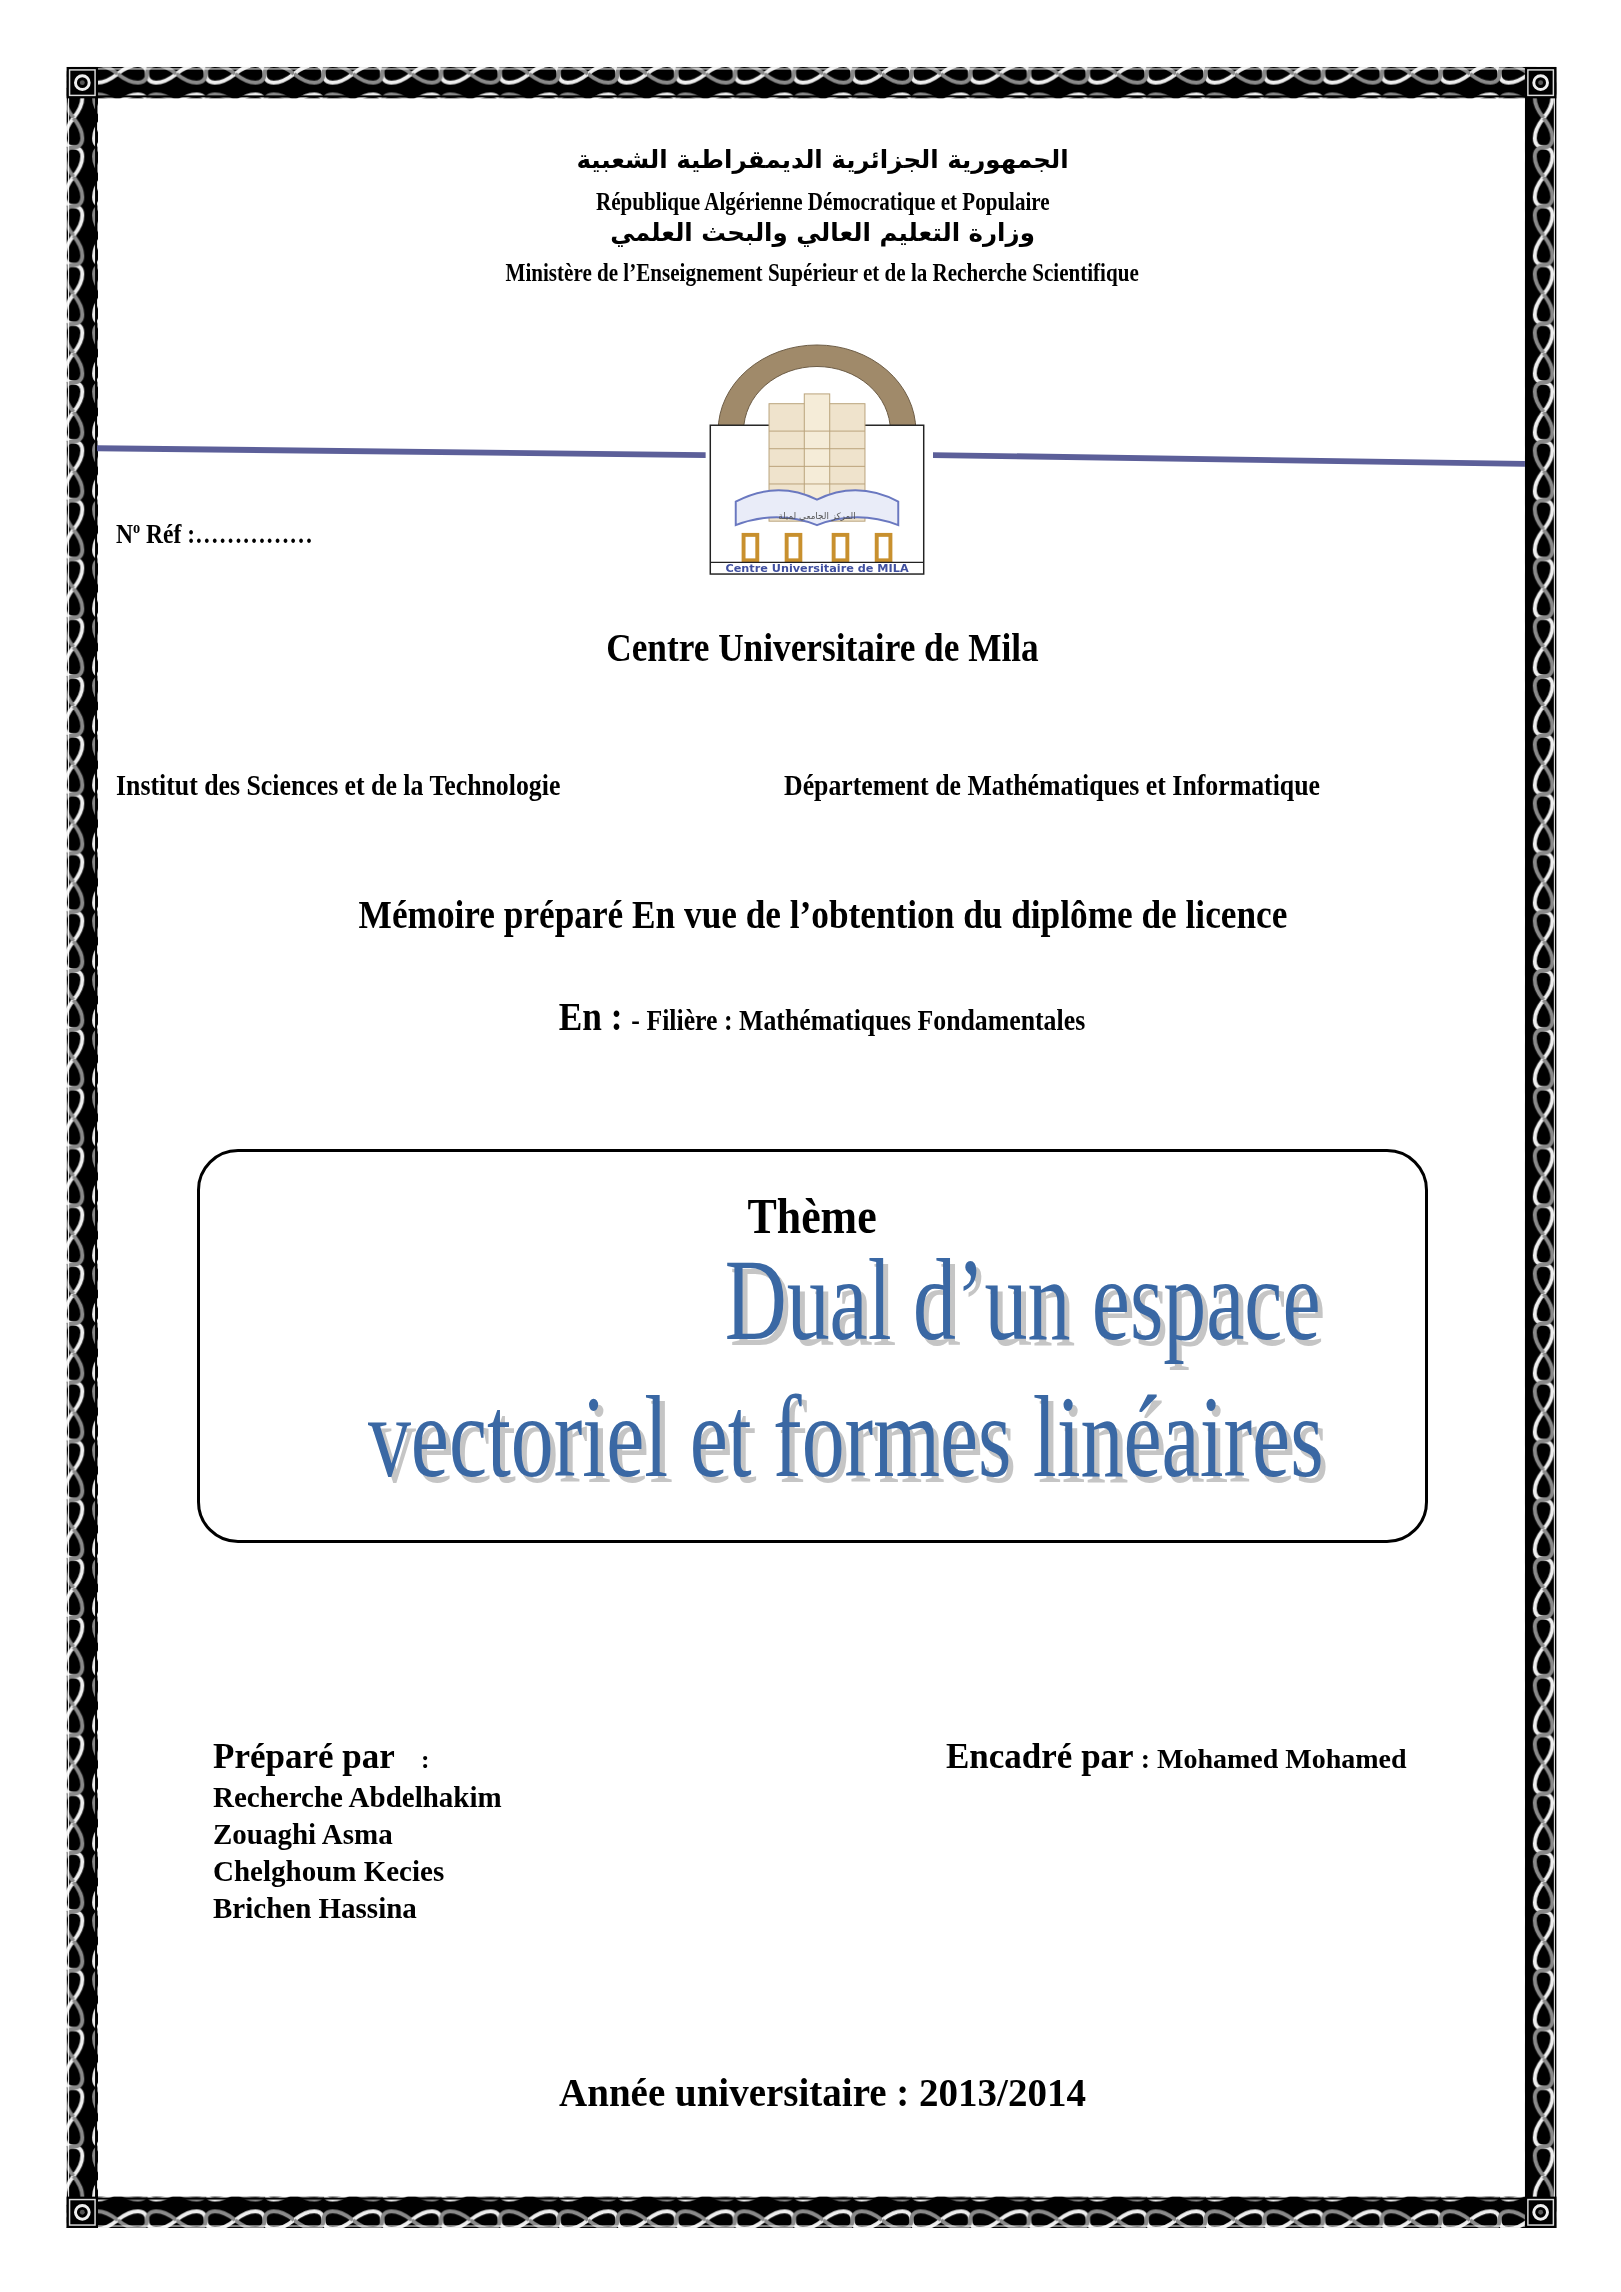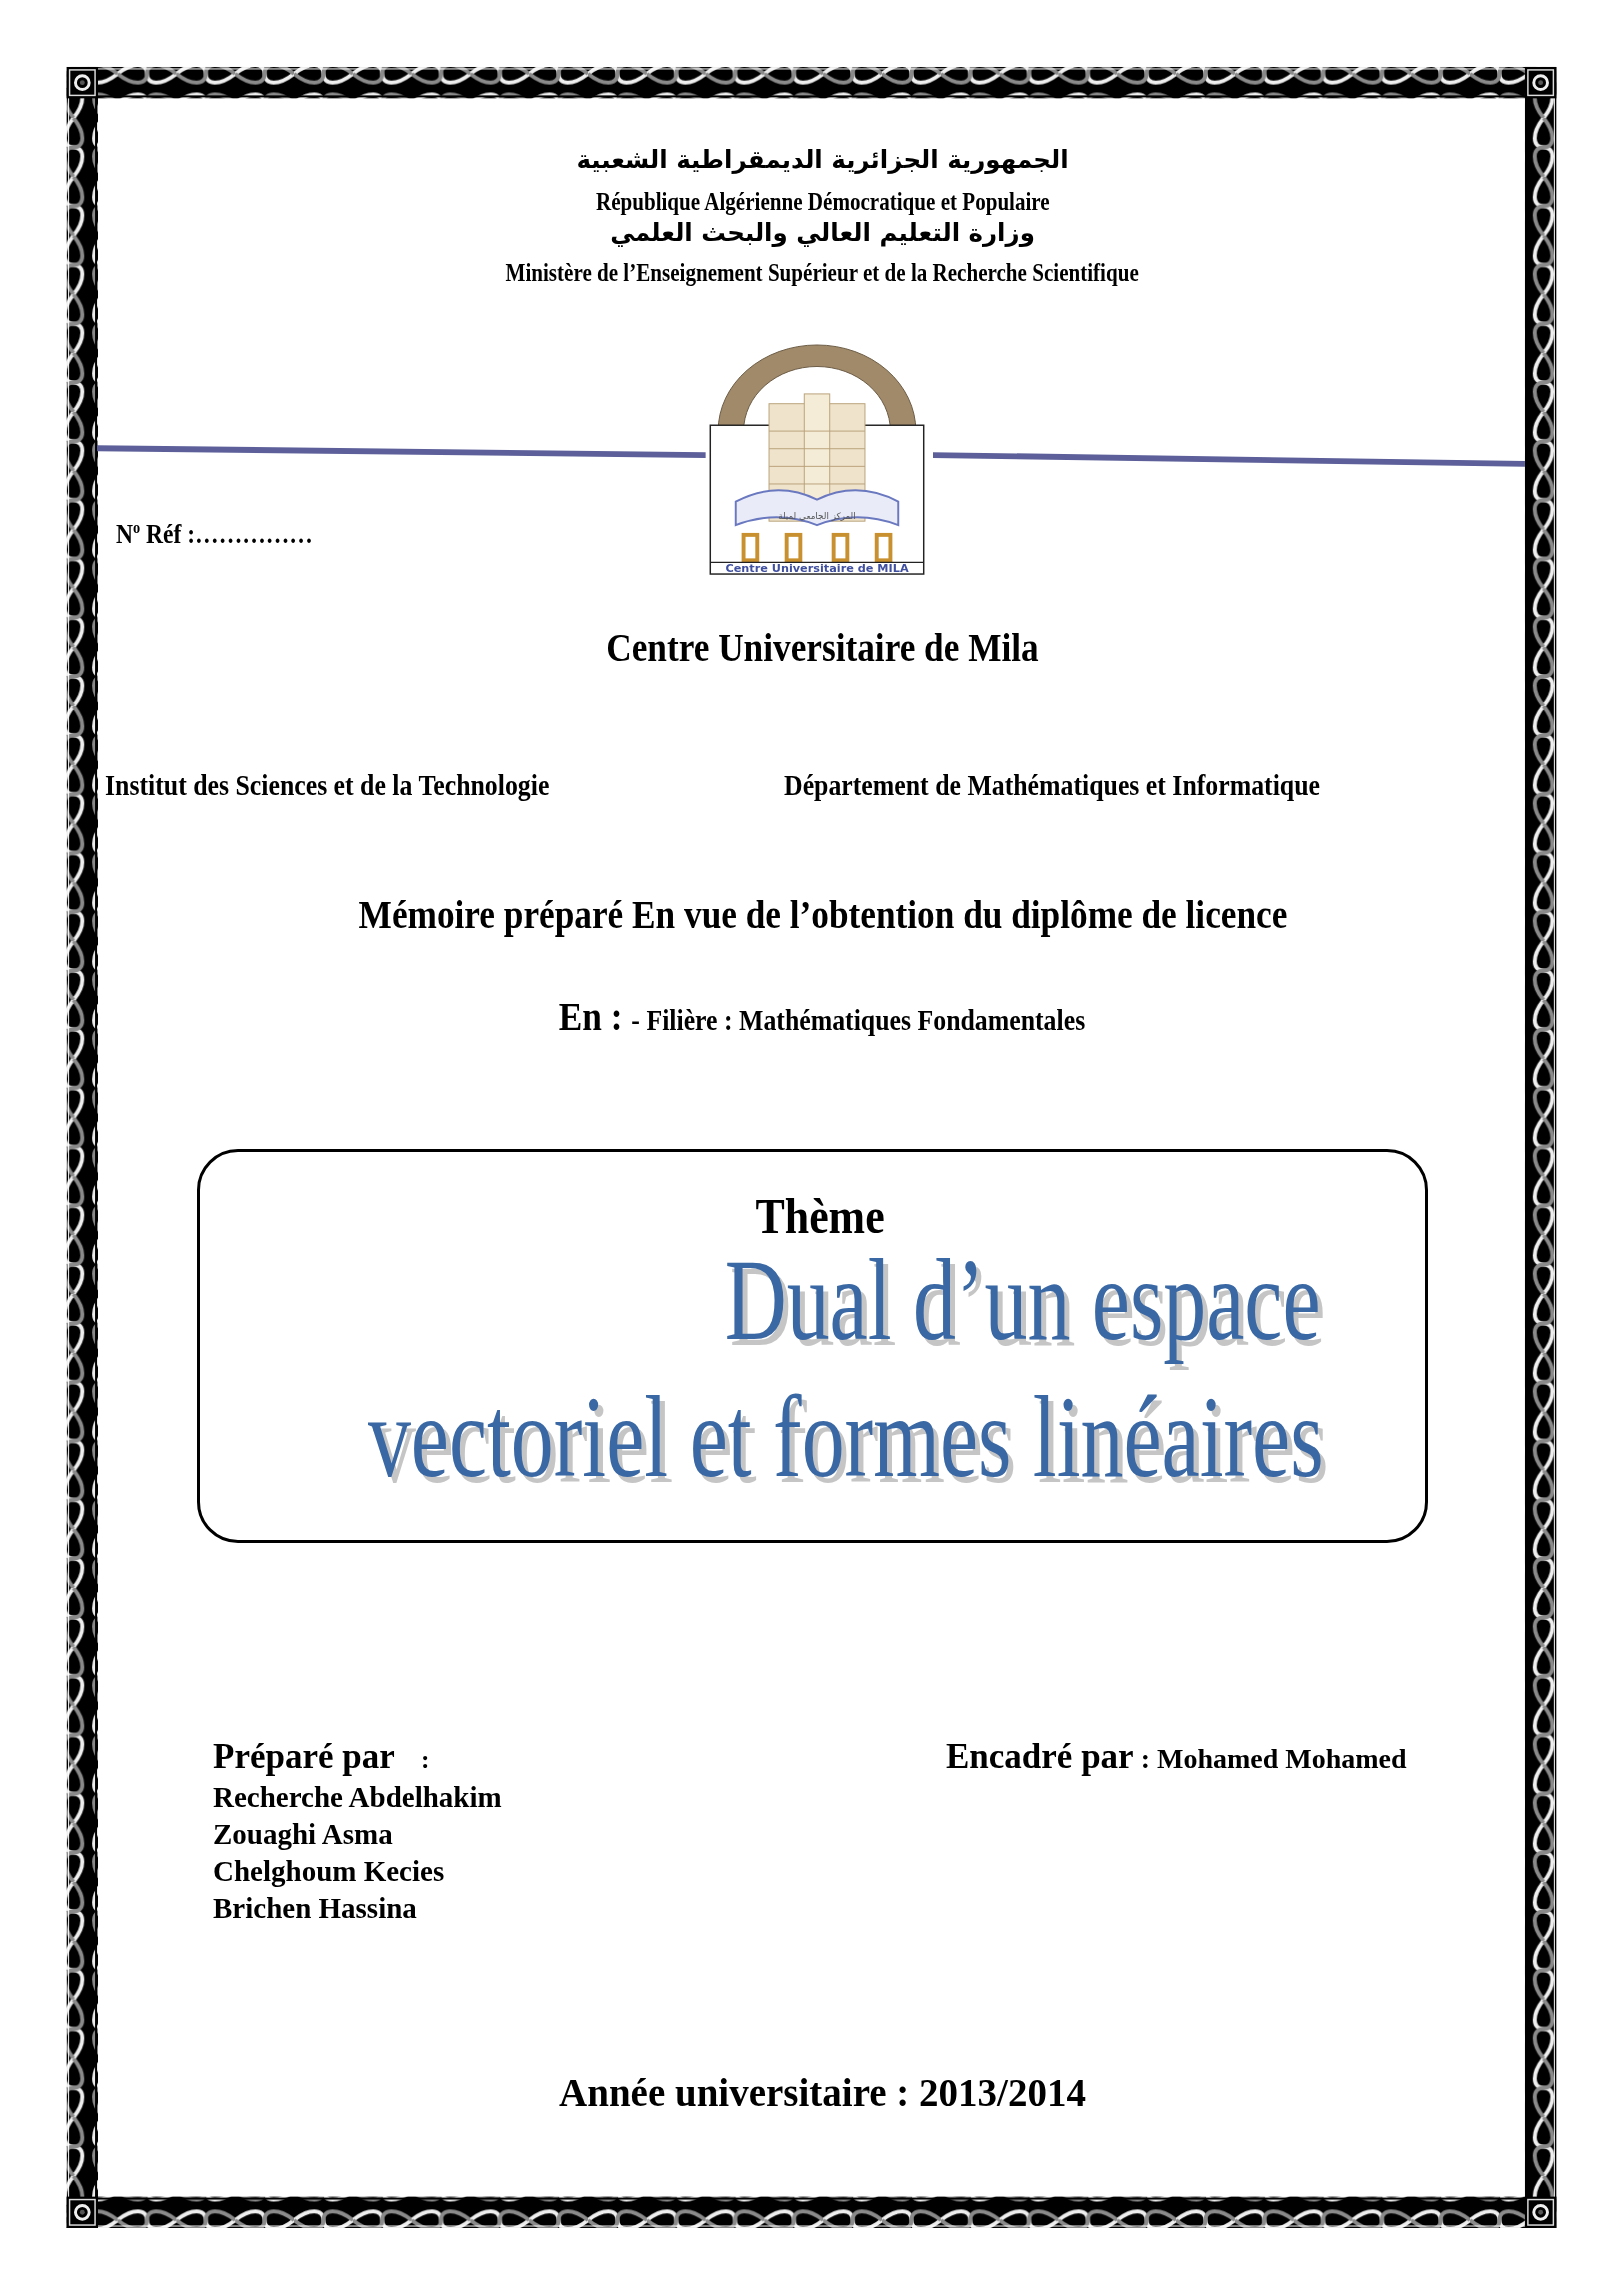--- a/index.html
+++ b/index.html
@@ -7,21 +7,21 @@
          font-family:"Liberation Serif", "DejaVu Serif", serif; color:#000; }
   .abs { position:absolute; }
   .frame-svg { position:absolute; left:0; top:0; }
   .center { text-align:center; left:12px; width:1621px; }
   .b { font-weight:bold; }
   .cond { display:inline-block; transform:scaleX(0.86); transform-origin:center; white-space:nowrap; }
   .cond-l { display:inline-block; transform:scaleX(0.86); transform-origin:left center; white-space:nowrap; }
   .arabic { font-family:"DejaVu Sans", sans-serif; font-weight:bold; direction:rtl; }
   .theme-box { position:absolute; left:197px; top:1149px; width:1231px; height:394px;
                border:3.9px solid #000; border-radius:41px; box-sizing:border-box; }
-  .theme-title { position:absolute; left:8px; width:100%; text-align:center; font-weight:bold; font-size:51px; top:35px; }
+  .theme-title { position:absolute; left:0; width:100%; text-align:center; font-weight:bold; font-size:51px; top:35px; }
   .big { position:absolute; left:0; width:100%; text-align:right; color:#3a68a4;
          font-size:116px; line-height:1; white-space:nowrap;
          text-shadow: 6.9px 5.9px 0 rgba(150,150,150,0.55); }
   .big span { display:inline-block; transform:scaleX(0.74); transform-origin:center; }
   .names div { font-size:29px; font-weight:bold; line-height:37px; }
   .logo { position:absolute; left:708px; top:343px; width:218px; height:233px; }
 </style>
 </head>
 <body>
 
@@ -108,21 +108,21 @@
     <text x="111" y="234" font-size="11.5" text-anchor="middle" fill="#4050a0" font-weight="bold" font-family="DejaVu Sans, sans-serif">Centre Universitaire de MILA</text>
   </svg>
 </div>
 
 <div class="abs b" style="left:116px; top:518px; font-size:27.4px;">
   <span class="cond-l"><span>N</span><sup style="font-size:16.7px;">o</sup><span> Réf :……………</span></span>
 </div>
 
 <div class="abs center b" style="top:623px; font-size:41px;"><span class="cond">Centre Universitaire de Mila</span></div>
 
-<div class="abs b" style="left:105px; top:768px; font-size:30px;"><span class="cond-l">Institut des Sciences et de la Technologie</span></div>
+<div class="abs b" style="left:116px; top:768px; font-size:30px;"><span class="cond-l">Institut des Sciences et de la Technologie</span></div>
 <div class="abs b" style="left:784px; top:768px; font-size:30px;"><span class="cond-l">Département  de Mathématiques et Informatique</span></div>
 
 <div class="abs center b" style="top:890px; font-size:41px;"><span class="cond">Mémoire préparé  En vue de l’obtention du diplôme de licence</span></div>
 
 <div class="abs center b" style="top:992px;">
   <span class="cond"><span style="font-size:41px;">En : </span><span style="font-size:30px;">- Filière : Mathématiques Fondamentales</span></span>
 </div>
 
 <div class="theme-box">
   <div class="theme-title"><span class="cond">Thème</span></div>

